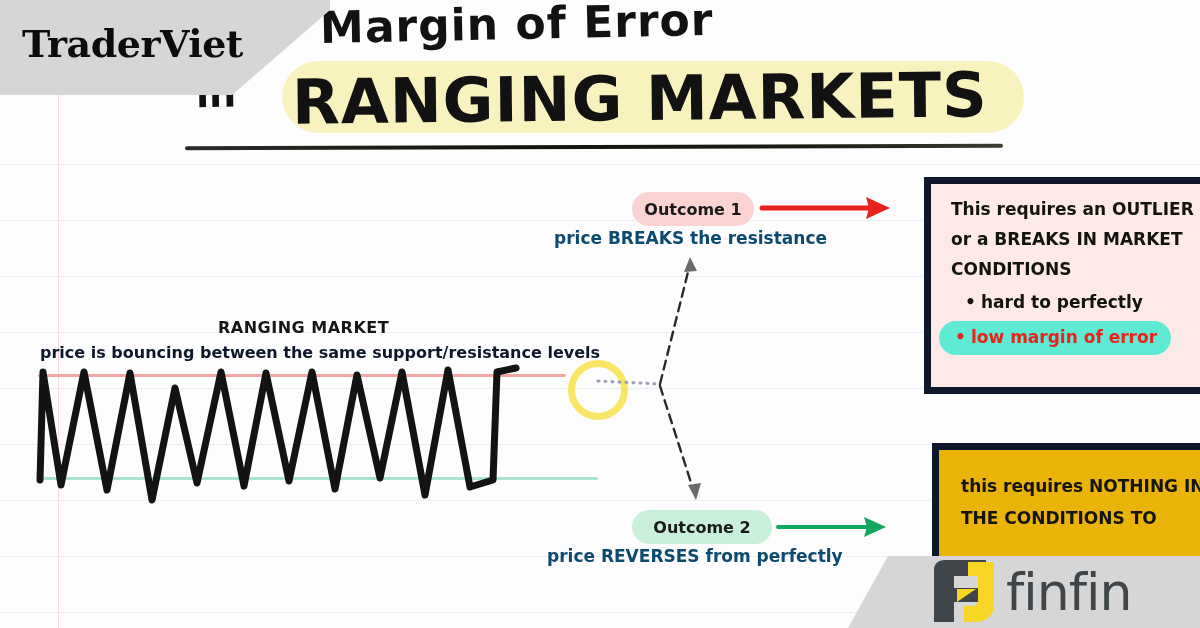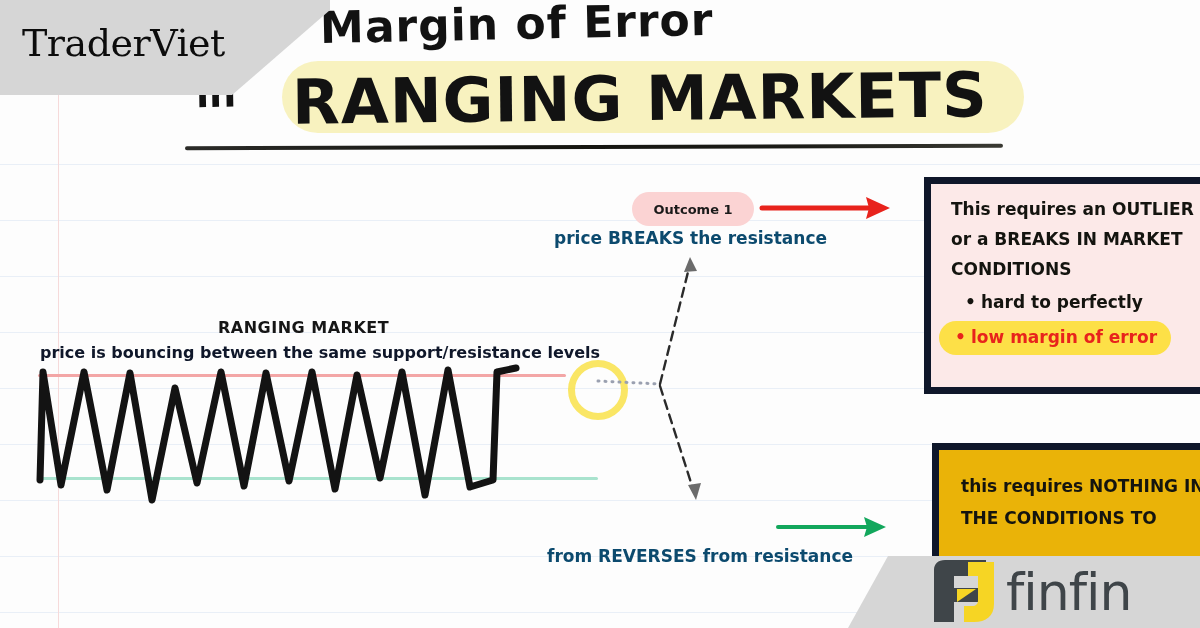--- a/index.html
+++ b/index.html
@@ -69,21 +69,21 @@
   .zig{position:absolute;left:0;top:0;}
   .focus-ring{
     position:absolute;left:568px;top:360px;width:46px;height:46px;
     border-radius:50%;border:7px solid #f9e24a;opacity:.85;
   }
 
   
   .pill{
     position:absolute;height:34px;border-radius:17px;
     display:flex;align-items:center;justify-content:center;
-    font-size:13px;font-weight:700;white-space:nowrap;
+    font-size:16px;font-weight:700;white-space:nowrap;
   }
   .pill-1{left:632px;top:192px;width:122px;background:#fbd3d3;color:#1a1a1a;}
   .pill-2{left:632px;top:510px;width:140px;background:#c9f0da;color:#1a1a1a;}
   .outcome-cap{
     position:absolute;font-size:17px;font-weight:700;color:#0c4a6e;white-space:nowrap;
   }
   .cap-1{left:554px;top:228px;}
   .cap-2{left:547px;top:546px;}
 
   
@@ -101,36 +101,36 @@
     font-size:17px;font-weight:700;color:#14140f;line-height:30px;
   }
   .card-green .card-body{left:22px;top:20px;line-height:32px;}
   .blist{list-style:none;margin:4px 0 0 0;padding:0 0 0 30px;}
   .blist li{position:relative;font-size:17px;font-weight:700;line-height:29px;color:#14140f;}
   .blist li:before{
     content:"\2022";position:absolute;left:-16px;top:0;
   }
   .lowmargin-wrap{
     position:relative;margin-left:-12px;margin-top:4px;
-    background:#fde047;border-radius:18px;padding:2px 14px 3px 14px;
+    background:#5eead4;border-radius:18px;padding:2px 14px 3px 14px;
     display:inline-block;
   }
   .lowmargin-wrap li{color:#e8231c;}
   .lowmargin-wrap li:before{color:#e8231c;}
 
   
   .tv-band{
     position:absolute;left:0;top:0;width:330px;height:95px;
     background:#d6d6d6;
     clip-path:polygon(0 0,330px 0,330px 10px,232px 95px,0 95px);
   }
   .tv-text{
     position:absolute;left:22px;top:21px;
     font-family:"DejaVu Serif", serif;
-    font-size:38px;font-weight:400;color:#0c0c0c;letter-spacing:-.5px;
+    font-size:38px;font-weight:700;color:#0c0c0c;letter-spacing:-.5px;
     white-space:nowrap;
   }
   .ff-band{
     position:absolute;left:848px;top:556px;width:352px;height:72px;
     background:#d6d6d6;
     clip-path:polygon(40px 0,352px 0,352px 72px,0 72px);
   }
   .ff-word{
     position:absolute;left:1006px;top:562px;
     font-size:52px;font-weight:400;color:#3f4549;letter-spacing:-1px;
@@ -188,21 +188,24 @@
 
     <line x1="778" y1="527" x2="876" y2="527" stroke="#12a75c" stroke-width="4" stroke-linecap="round"></line>
     <polygon points="886,527 864,517 867,527 864,537" fill="#12a75c"></polygon>
   </svg>
 
   <div class="pill pill-1">
     <span>Outcome 1</span>
   </div>
   <div class="outcome-cap cap-1">price BREAKS the resistance</div>
 
-  <div class="outcome-cap cap-2">from REVERSES from resistance</div>
+  <div class="pill pill-2">
+    <span>Outcome 2</span>
+  </div>
+  <div class="outcome-cap cap-2">price REVERSES from perfectly</div>
 
   <div class="card card-pink">
     <div class="card-body">
       <div>This requires an OUTLIER</div>
       <div>or a BREAKS IN MARKET</div>
       <div>CONDITIONS</div>
       <ul class="blist">
         <li>
           <span>hard to perfectly</span>
         </li>

